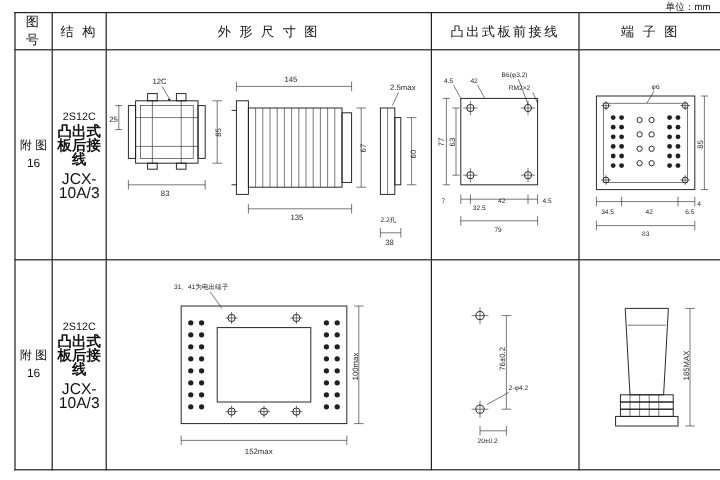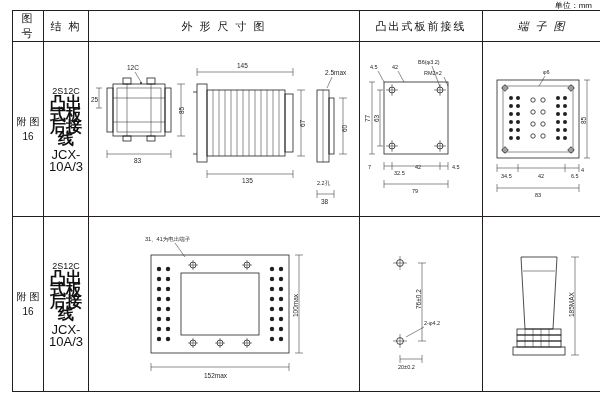--- a/index.html
+++ b/index.html
@@ -4,27 +4,27 @@
 <style>
   html,body{margin:0;padding:0;background:#fff;}
   body{width:600px;height:400px;font-family:"Liberation Sans","DejaVu Sans",sans-serif;color:#111;}
   #page{position:relative;width:600px;height:400px;overflow:hidden;}
 
   .unit{position:absolute;right:8px;top:0px;font-size:8px;color:#111;}
 
   table.main{position:absolute;left:12px;top:10px;width:584px;height:380px;border-collapse:collapse;table-layout:fixed;}
   table.main td,table.main th{border:1px solid #231f20;padding:0;vertical-align:middle;text-align:center;}
   thead th{height:20px;font-size:11px;font-weight:normal;letter-spacing:2px;}
-  .col1{width:30px;} .col2{width:44px;} .col3{width:270px;} .col4{width:122px;} .col5{width:118px;font-style:italic;}
+  .col1{width:30px;} .col2{width:44px;} .col3{width:270px;} .col4{width:122px;} .col5{width:118px;}
 
   .rowbody{height:175px;}
   .cellnum{font-size:10px;line-height:15px;}
   .cellstruct{font-size:9px;line-height:12px;}
   .struct-top{font-size:9px;}
-  .struct-mid{font-size:16px;font-weight:bold;line-height:12px;}
+  .struct-mid{font-size:12px;font-weight:bold;line-height:12px;}
   .struct-bot{font-size:13px;padding-top:4px;}
 
   .fig{position:relative;width:100%;height:100%;}
   svg{display:block;}
   .ln{stroke:#231f20;stroke-width:0.8;fill:none;}
   .lnt{stroke:#231f20;stroke-width:0.5;fill:none;}
   .fillw{fill:#fff;stroke:#231f20;stroke-width:0.8;}
   .t{font-size:6.5px;fill:#231f20;font-family:"Liberation Sans",sans-serif;}
   .t5{font-size:5.5px;fill:#231f20;font-family:"Liberation Sans",sans-serif;}
   .tv{font-size:6.5px;fill:#231f20;font-family:"Liberation Sans",sans-serif;}

